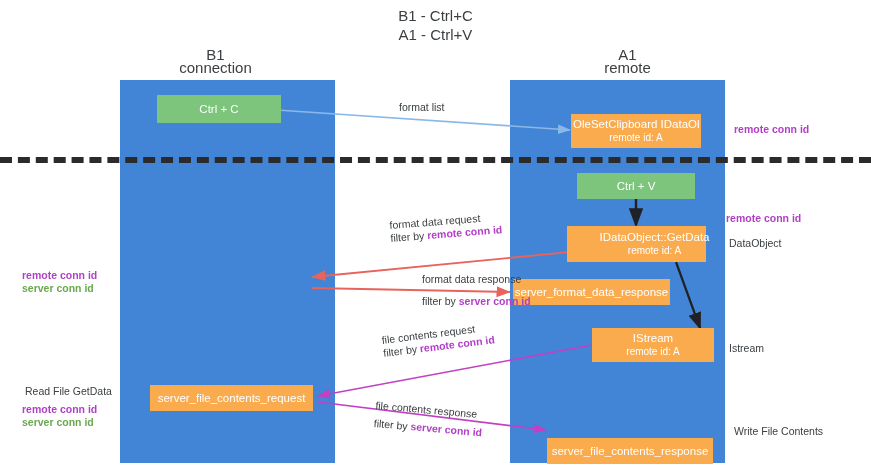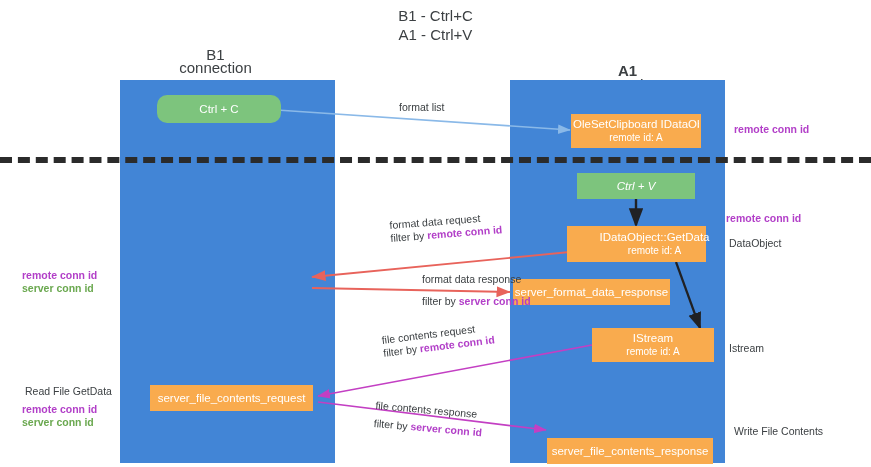--- a/index.html
+++ b/index.html
@@ -16,21 +16,21 @@
   #title{
     left:0;top:6px;width:871px;text-align:center;
     font-size:15px;line-height:19px;color:#3c4043;
   }
 
   
   .col-head{
     font-size:15px;line-height:13px;text-align:center;color:#3c4043;
   }
   #head-b1{left:148px;top:48px;width:135px;}
-  #head-a1{left:560px;top:64px;width:135px;font-weight:bold;}
+  #head-a1{left:560px;top:48px;width:135px;}
 
   
   .lane{background:#4285d6;}
   #lane-b1{left:120px;top:80px;width:215px;height:383px;}
   #lane-a1{left:510px;top:80px;width:215px;height:383px;}
 
   
   .box{
     box-sizing:border-box;
     display:flex;flex-direction:column;align-items:center;justify-content:center;
@@ -105,30 +105,30 @@
 
     <line x1="312" y1="288" x2="510" y2="292" stroke="#e8635b" stroke-width="1.8" marker-end="url(#ah-red)"></line>
 
     <line x1="592" y1="345" x2="318" y2="396" stroke="#c33fc3" stroke-width="1.6" marker-end="url(#ah-mag)"></line>
 
     <line x1="318" y1="402" x2="546" y2="430" stroke="#c33fc3" stroke-width="1.6" marker-end="url(#ah-mag)"></line>
   </svg>
 
   <div class="abs" id="divider"></div>
 
-  <div class="abs box green" style="left:157px;top:95px;width:124px;height:28px;border-radius:10px;">
+  <div class="abs box green" style="left:157px;top:95px;width:124px;height:28px;">
     <div>Ctrl + C</div>
   </div>
 
   <div class="abs box orange" style="left:571px;top:114px;width:130px;height:34px;">
     <div style="max-width:126px;overflow:hidden;white-space:nowrap;">OleSetClipboard IDataObject</div>
     <div class="l2">remote id: A</div>
   </div>
 
-  <div class="abs box green" style="left:577px;top:173px;width:118px;height:26px;font-style:italic;">
+  <div class="abs box green" style="left:577px;top:173px;width:118px;height:26px;">
     <div>Ctrl + V</div>
   </div>
 
   <div class="abs box orange" style="left:567px;top:226px;width:139px;height:36px;padding-left:36px;">
     <div>IDataObject::GetData</div>
     <div class="l2">remote id: A</div>
   </div>
 
 
   <div class="abs box orange" style="left:513px;top:279px;width:157px;height:26px;">

